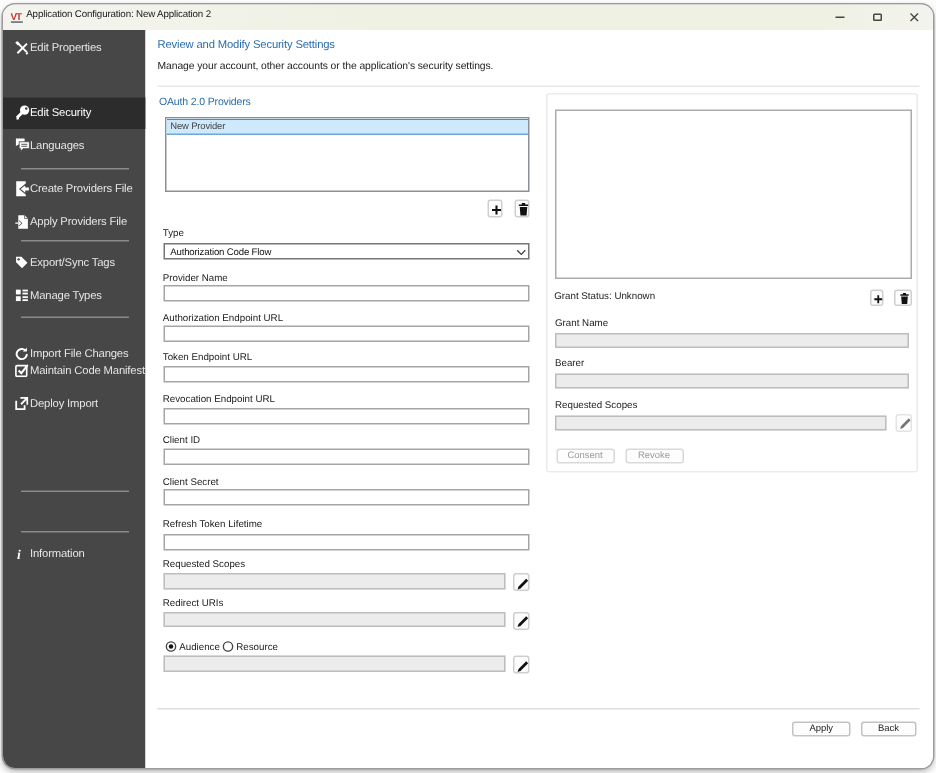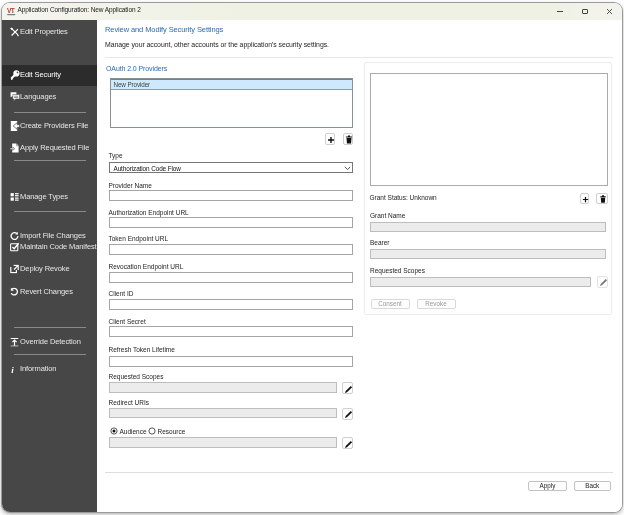--- a/index.html
+++ b/index.html
@@ -94,21 +94,28 @@
         </svg>
         <span class="lbl">Create Providers File</span>
       </div>
       <div class="sbitem" style="top:117px">
         <svg width="10" height="10" viewBox="0 0 10 10">
           <path d="M2.2 0.5 h4.2 l2.2 2.2 v6.8 h-6.4 z" fill="#fff"></path>
           <path d="M6.4 0.5 v2.2 h2.2" fill="none" stroke="#474747" stroke-width="0.5"></path>
           <path d="M0.2 5.8 h3.6 m-1.5-1.5 l1.6 1.5 -1.6 1.5" stroke="#474747" stroke-width="1.4" fill="none"></path>
           <path d="M0.2 5.8 h3.4 m-1.4-1.4 l1.5 1.4 -1.5 1.4" stroke="#fff" stroke-width="0.8" fill="none"></path>
         </svg>
-        <span class="lbl">Apply Requested File</span>
+        <span class="lbl">Apply Providers File</span>
+      </div>
+      <div class="sbitem" style="top:144px">
+        <svg width="9" height="9" viewBox="0 0 9 9">
+          <path d="M0.7 0.7 h3.6 l4 4 -3.6 3.6 -4-4 z" fill="#fff"></path>
+          <circle cx="2.4" cy="2.4" r="0.8" fill="#474747"></circle>
+        </svg>
+        <span class="lbl">Export/Sync Tags</span>
       </div>
       <div class="sbitem" style="top:166px">
         <svg width="9" height="9" viewBox="0 0 9 9">
           <rect x="0.6" y="0.6" width="3.2" height="3.2" fill="#fff"></rect>
           <rect x="5" y="0.6" width="3.6" height="1.2" fill="#fff"></rect>
           <rect x="5" y="2.6" width="3.6" height="1.2" fill="#fff"></rect>
           <rect x="0.6" y="5" width="3.2" height="3.2" fill="#fff"></rect>
           <rect x="5" y="5" width="3.6" height="1.2" fill="#fff"></rect>
           <rect x="5" y="7" width="3.6" height="1.2" fill="#fff"></rect>
         </svg>
@@ -125,37 +132,21 @@
         <svg width="9" height="9" viewBox="0 0 9 9">
           <rect x="0.6" y="1.2" width="7.2" height="7.2" rx="0.8" fill="none" stroke="#fff" stroke-width="1.1"></rect>
           <path d="M2.4 4.5 l1.8 1.8 L8.6 0.8" stroke="#fff" stroke-width="1.4" fill="none"></path>
         </svg>
         <span class="lbl">Maintain Code Manifest</span>
       </div>
       <div class="sbitem" style="top:238.5px">
         <svg width="9" height="9" viewBox="0 0 9 9">
           <path d="M0.8 2.6 v5.6 h5.6 V5.6 M3.6 0.8 H8.2 v4.6 M8.2 0.8 L4 5" fill="none" stroke="#fff" stroke-width="1.2"></path>
         </svg>
-        <span class="lbl">Deploy Revoke</span>
-      </div>
-      <div class="sbitem" style="top:261px">
-        <svg width="9" height="9" viewBox="0 0 9 9">
-          <path d="M1.7 1.9 a3.3 3.3 0 1 1 -0.5 3.8" fill="none" stroke="#fff" stroke-width="1.3"></path>
-          <path d="M0.9 0.3 v3 h3 z" fill="#fff"></path>
-        </svg>
-        <span class="lbl">Revert Changes</span>
-      </div>
-      <div class="sbitem" style="top:311px">
-        <svg width="9" height="9" viewBox="0 0 9 9">
-          <path d="M0.7 1 h7.6" stroke="#fff" stroke-width="1.2"></path>
-          <path d="M4.5 2.6 v5.6" stroke="#fff" stroke-width="1.2"></path>
-          <path d="M2.4 4.7 L4.5 2.6 l2.1 2.1" fill="none" stroke="#fff" stroke-width="1.2"></path>
-          <path d="M0.7 8.6 h7.6" stroke="#fff" stroke-width="0.9"></path>
-        </svg>
-        <span class="lbl">Override Detection</span>
+        <span class="lbl">Deploy Import</span>
       </div>
       <div class="sbitem" style="top:338.5px">
         <svg width="5" height="9" viewBox="0 0 5 9">
           <text x="2.5" y="8" font-size="9" font-style="italic" font-weight="bold" fill="#fff" text-anchor="middle" font-family="Liberation Serif">i</text>
         </svg>
         <span class="lbl">Information</span>
       </div>
       <div class="sbsep" style="top:91.5px"></div>
       <div class="sbsep" style="top:139.5px"></div>
       <div class="sbsep" style="top:190.5px"></div>

